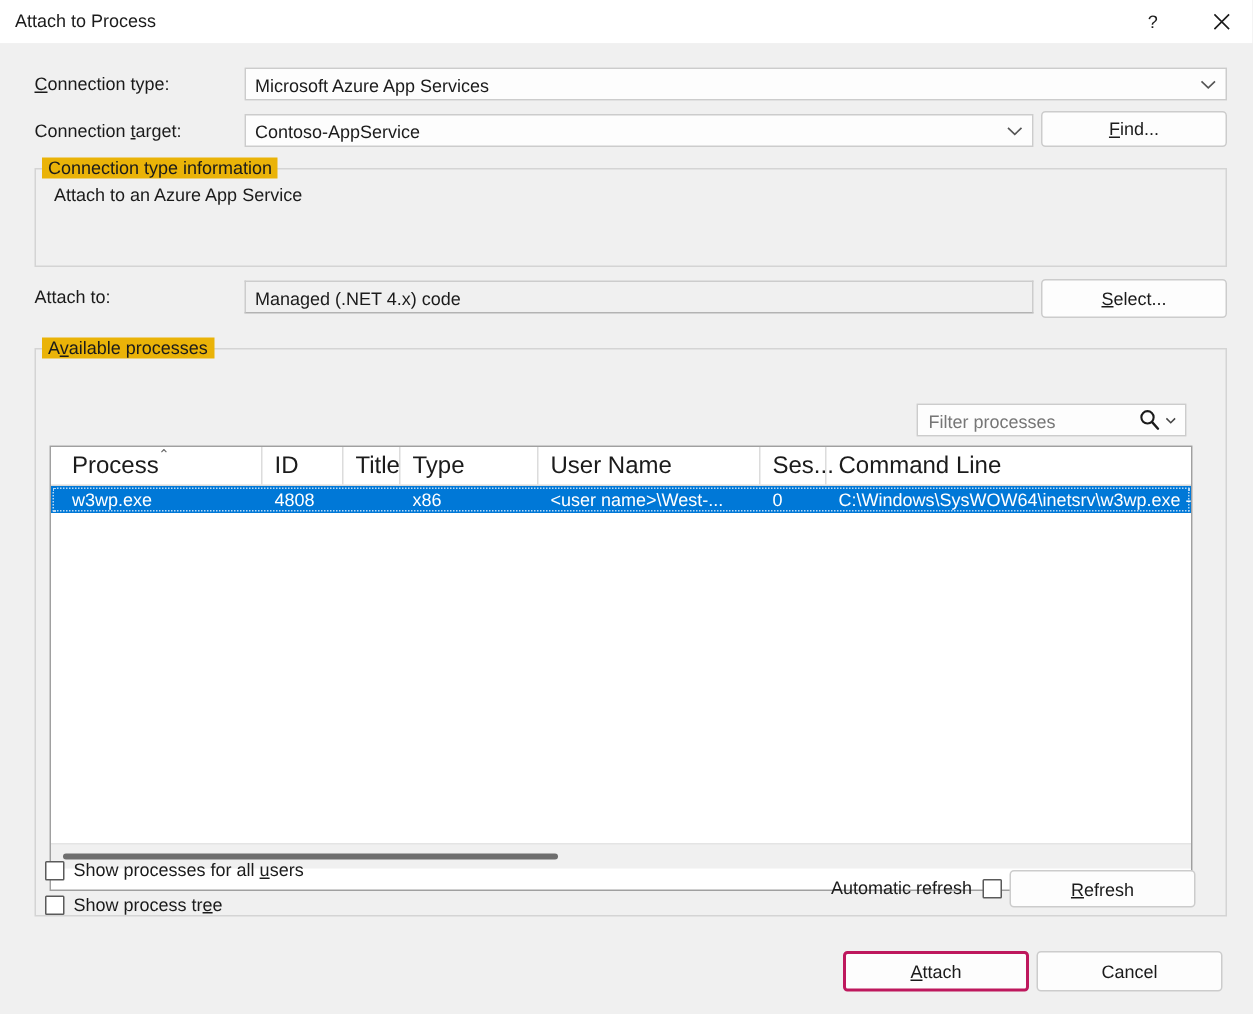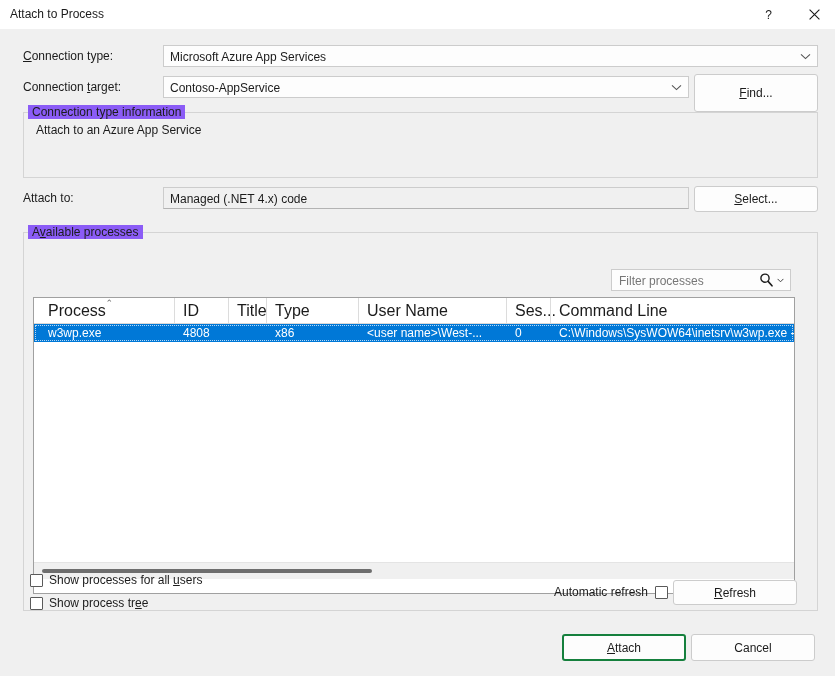--- a/index.html
+++ b/index.html
@@ -116,33 +116,33 @@
     box-sizing: border-box;
     display: flex;
     align-items: center;
     justify-content: center;
     font-size: 12px;
     color: #1b1b1b;
     cursor: default;
     user-select: none;
   }
   .btn.default {
-    border: 2px solid #15803d;
+    border: 2px solid #be185d;
     background: #fdfdfd;
   }
 
   
   .groupbox {
     position: absolute;
     border: 1px solid #d4d4d4;
     box-sizing: border-box;
   }
   .groupbox-title {
     position: absolute;
-    background: #8b5cf6;
+    background: #eab308;
     padding: 0 4px;
     font-size: 12px;
     line-height: 14px;
     color: #1b1b1b;
     white-space: nowrap;
   }
 
   .info-text {
     position: absolute;
     font-size: 12px;
@@ -321,21 +321,21 @@
 
   <div class="row-label" style="left:23px; top:51px;">Connection <span class="mn">t</span>arget:</div>
   <div class="combo" style="left:163px; top:47px; width:526px;">
     <div class="val">Contoso-AppService</div>
     <div class="chev">
       <svg width="11" height="7" viewBox="0 0 11 7">
           <path d="M1 1.3 L5.5 5.6 L10 1.3" stroke="#555" stroke-width="1.1" fill="none"></path>
         </svg>
     </div>
   </div>
-  <div class="btn" style="left:694px; top:45px; width:124px; height:38px;">
+  <div class="btn" style="left:694px; top:45px; width:124px; height:24px;">
     <span><span class="mn">F</span>ind...</span>
   </div>
 
   <div class="groupbox" style="left:23px; top:83px; width:795px; height:66px;"></div>
   <div class="groupbox-title" style="left:28px; top:76px;">Connection type information</div>
   <div class="info-text" style="left:36px; top:94px;">Attach to an Azure App Service</div>
 
   <div class="row-label" style="left:23px; top:162px;">Attach to:</div>
   <div class="readonly-field" style="left:163px; top:158px; width:526px;">
     <div class="val">Managed (.NET 4.x) code</div>

